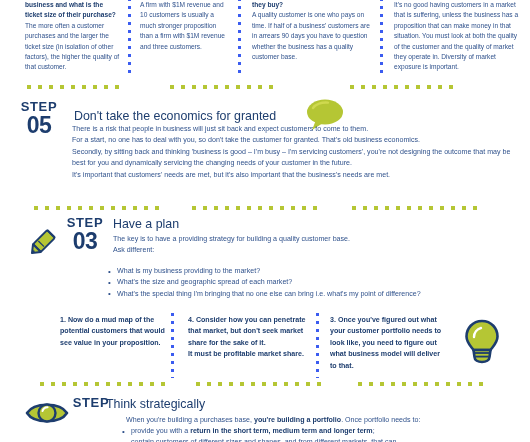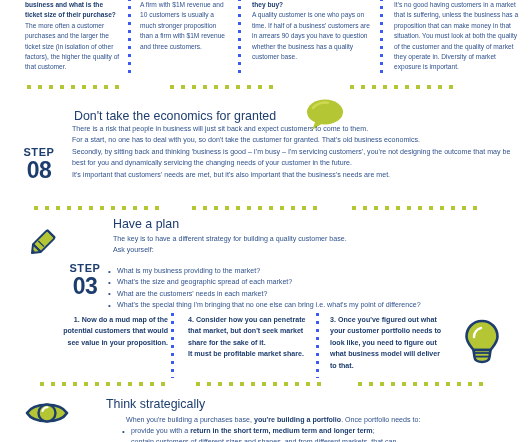--- a/index.html
+++ b/index.html
@@ -56,22 +56,22 @@
   }
 
   
   .step{position:absolute;}
   .step-marker{
     position:absolute;
     text-align:center;
     width:46px;
   }
   .step-word{
-    font-size:11px;font-weight:bold;letter-spacing:.6px;
-    color:#1d3d6e;line-height:1;margin-top:47px;
+    font-size:13px;font-weight:bold;letter-spacing:.6px;
+    color:#1d3d6e;line-height:1;
   }
   .step-num{
     font-size:23px;font-weight:bold;color:#1d3d6e;line-height:1.05;
     letter-spacing:-.5px;
   }
   .step-title{
     position:absolute;
     font-size:12.4px;color:#1d3d6e;line-height:1;
     white-space:nowrap;
   }
@@ -90,21 +90,21 @@
     content:"•";position:absolute;left:2px;top:-0.5px;color:#30528c;font-size:8px;
   }
   ul.bullets li b{color:#1d3d6e;}
 
   
   .numband{position:absolute;left:0;top:315px;width:530px;height:65px;}
   .numcol{
     position:absolute;top:0;
     font-size:7.1px;line-height:1.62;font-weight:bold;color:#1d3d6e;
   }
-  .n1{left:60px;width:108px;text-align:right;}
+  .n1{left:60px;width:108px;}
   .n2{left:188px;width:118px;}
   .n3{left:330px;width:118px;}
   .numcol p{margin:0;}
 
   
   .icon{position:absolute;}
 </style>
 </head>
 <body>
 
@@ -135,21 +135,21 @@
   <div class="vdots vd2"></div>
   <div class="vdots vd3"></div>
 
   <div class="hdots" style="left:27px;top:85px;width:98px;"></div>
   <div class="hdots" style="left:170px;top:85px;width:105px;"></div>
   <div class="hdots" style="left:350px;top:85px;width:105px;"></div>
 
   <div class="step">
     <div class="step-marker" style="left:16px;top:100px;">
       <div class="step-word">STEP</div>
-      <div class="step-num">08</div>
+      <div class="step-num">05</div>
     </div>
 
     <div class="step-title" style="left:74px;top:110px;">Don't take the economics for granted</div>
 
     <svg class="icon" style="left:300px;top:98px;" width="48" height="34" viewBox="0 0 48 34">
       <ellipse cx="25" cy="14" rx="18" ry="12.5" fill="#b5c634"></ellipse>
       <path d="M16 22 L12 32 L23 25 Z" fill="#b5c634"></path>
       <path d="M13 10 A 14 9 0 0 1 28 4.6" stroke="#cfd94f" stroke-width="2.4" fill="none" stroke-linecap="round"></path>
     </svg>
 
@@ -178,28 +178,27 @@
     </svg>
 
     <div class="step-marker" style="left:62px;top:216px;">
       <div class="step-word">STEP</div>
       <div class="step-num">03</div>
     </div>
 
     <div class="step-title" style="left:113px;top:218px;">Have a plan</div>
 
     <div class="step-body" style="left:113px;top:234px;width:400px;">
-      <p>The key is to have a different strategy for building a quality customer base.</p>
-      <p>Ask yourself:</p>
+      <p>The key is to have a providing strategy for building a quality customer base.</p>
+      <p>Ask different:</p>
     </div>
 
     <ul class="bullets" style="position:absolute;left:106px;top:266px;width:410px;">
       <li>What is my business providing to the market?</li>
       <li>What's the size and geographic spread of each market?</li>
-      <li>What are the customers' needs in each market?</li>
       <li>What's the special thing I'm bringing that no one else can bring i.e. what's my point of difference?</li>
     </ul>
   </div>
 
   <div class="numband">
     <div class="numcol n1">
       <p>1. Now do a mud map of the potential customers that would see value in your proposition.</p>
     </div>
     <div class="numcol n2">
       <p style="white-space:pre-line;">4. Consider how you can penetrate that market, but don't seek market share for the sake of it.

